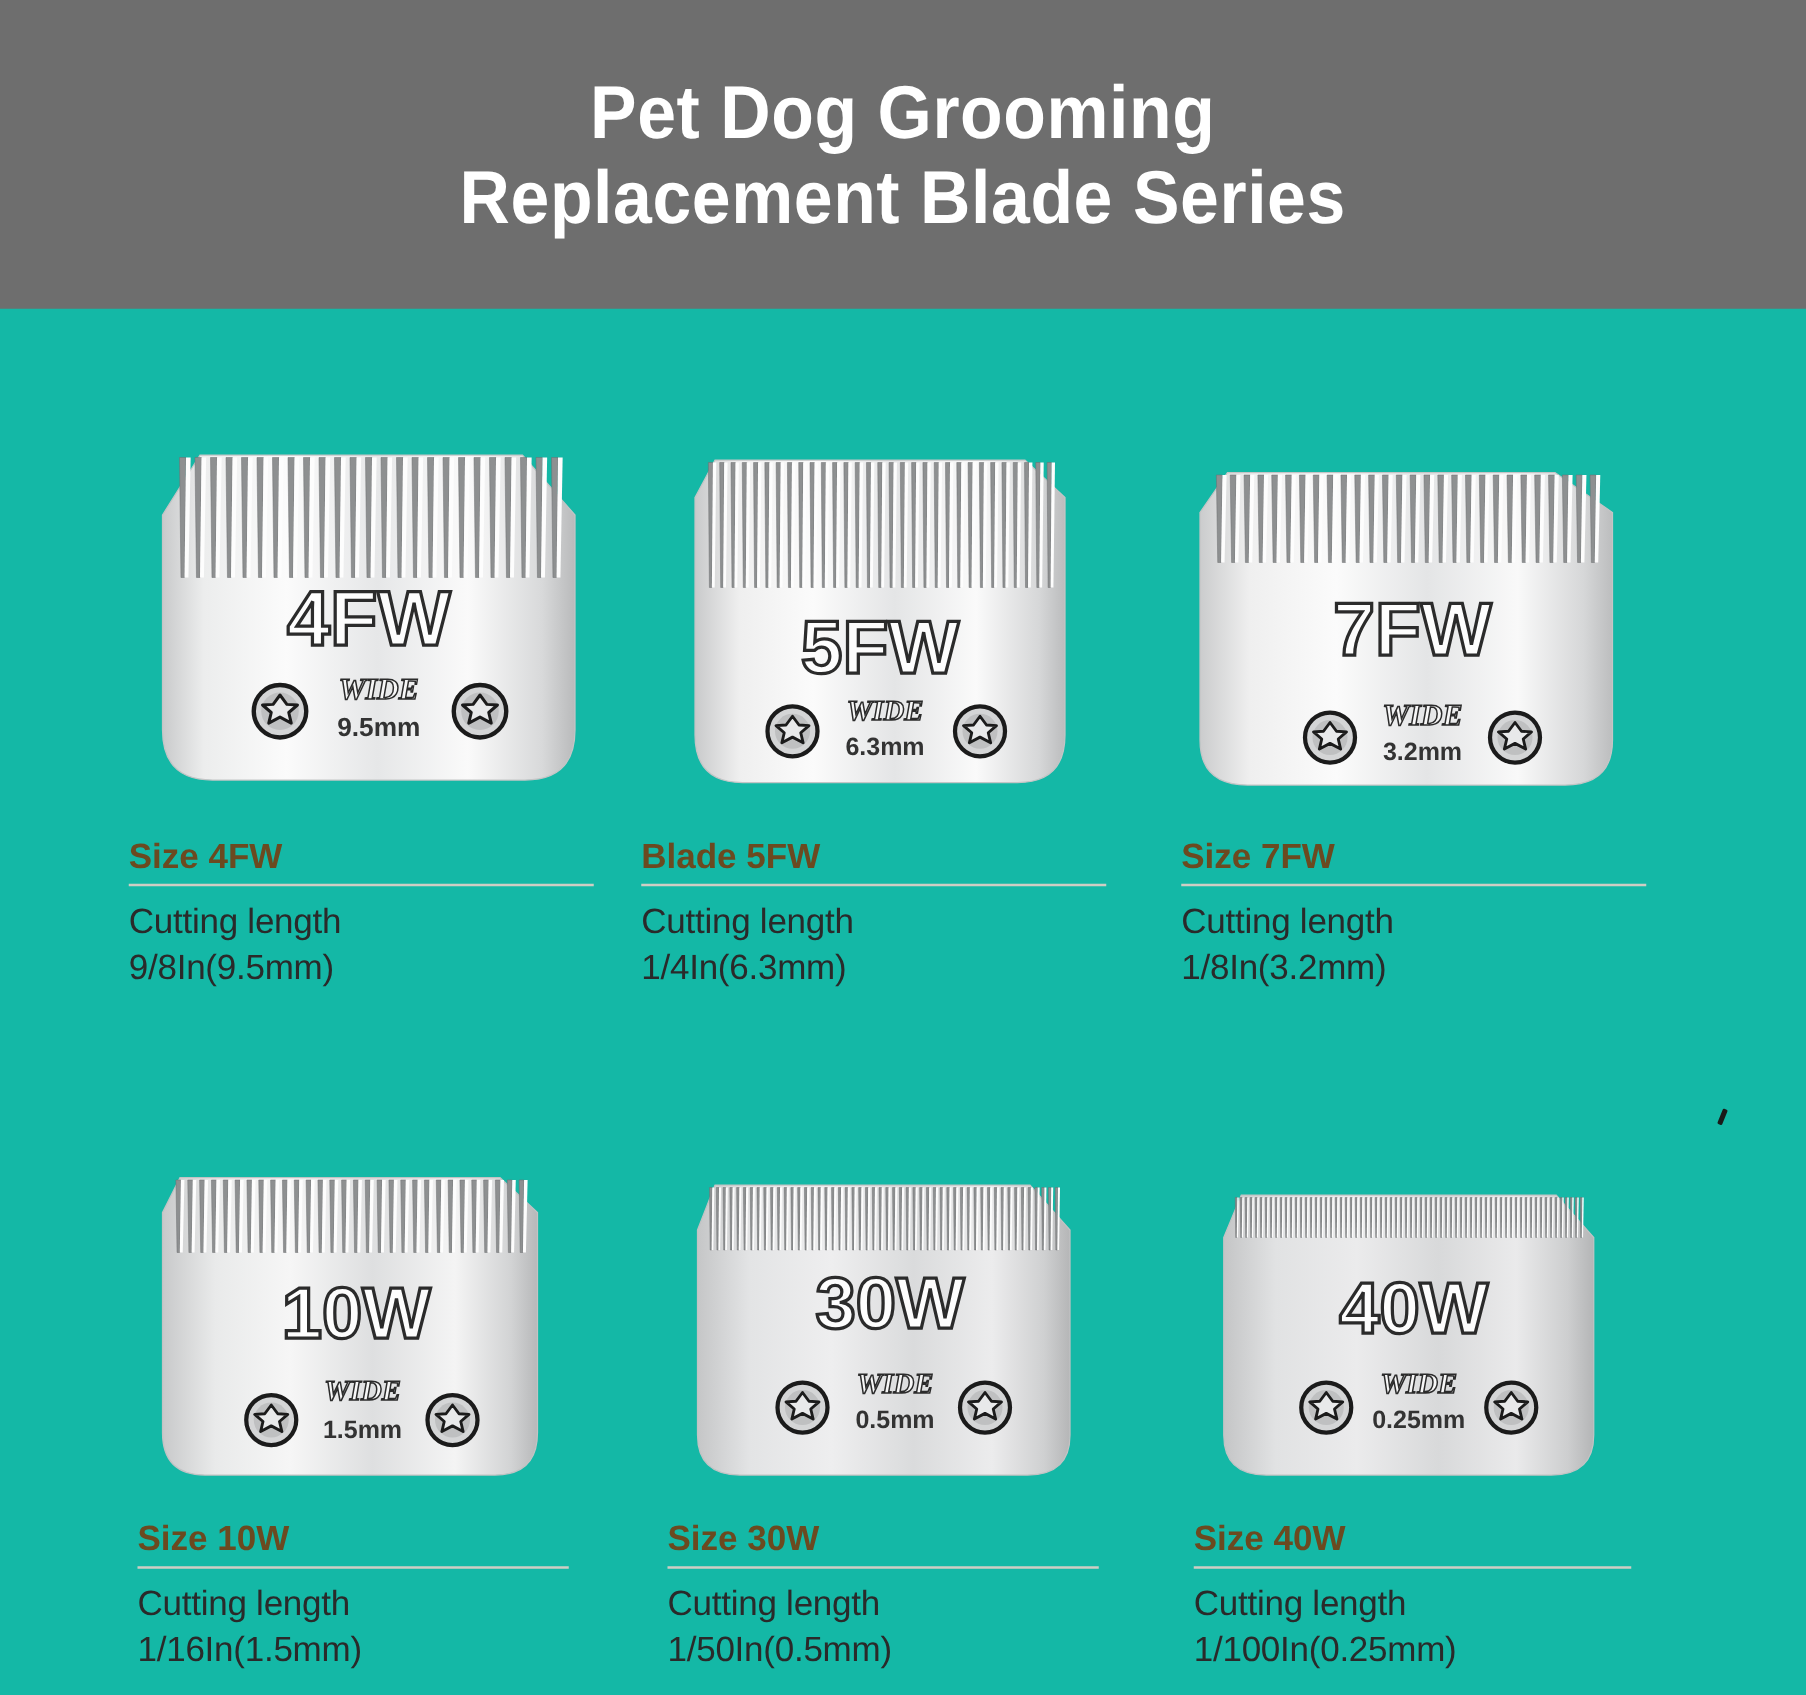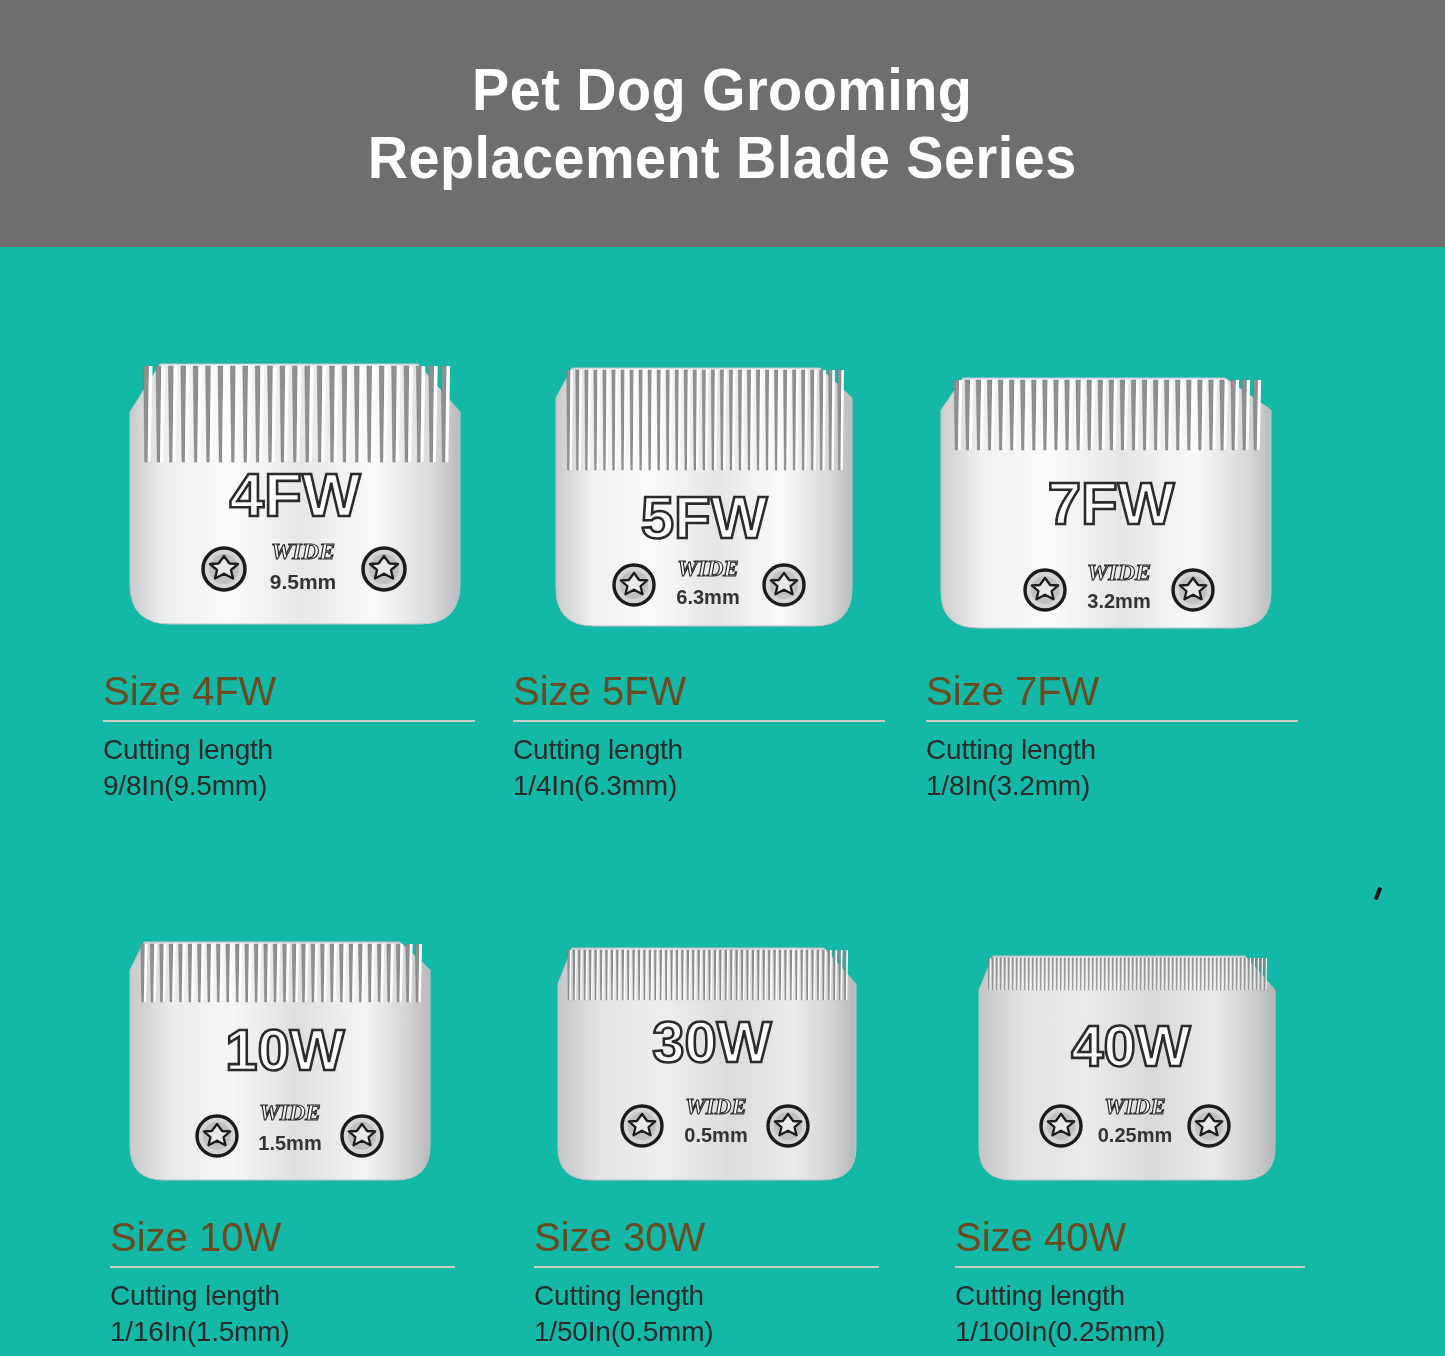--- a/index.html
+++ b/index.html
@@ -48,22 +48,22 @@
   .blade-wrap {
     position: relative;
     display: block;
   }
   .blade-svg { display: block; }
 
   
   .caption { position: absolute; }
   .size-title {
     font-family: "Liberation Sans Narrow", "Liberation Sans", sans-serif;
-    font-weight: normal;
-    font-size: 40px;
+    font-weight: bold;
+    font-size: 28px;
     color: #6b4a20;
     line-height: 1.05;
     letter-spacing: 0px;
     white-space: nowrap;
   }
   .rule {
     height: 2px;
     background: #cfcdc4;
     margin-top: 8px;
   }
@@ -288,28 +288,28 @@
             <path d="M126,221 l5.2,7 8,0.5 -6.6,5.7 1.9,8 -8.5,-4.5 -8.5,4.5 1.9,-8 -6.6,-5.7 8,-0.5 Z" fill="#e8e9ea" stroke="#1b1b1b" stroke-width="2.3" stroke-linejoin="round"></path>
           </g>
           <g>
             <circle cx="276" cy="233" r="20" fill="#d4d5d6" stroke="#1b1b1b" stroke-width="3.4"></circle>
             <circle cx="276" cy="233" r="14" fill="#bfc0c1"></circle>
             <path d="M276,221 l5.2,7 8,0.5 -6.6,5.7 1.9,8 -8.5,-4.5 -8.5,4.5 1.9,-8 -6.6,-5.7 8,-0.5 Z" fill="#e8e9ea" stroke="#1b1b1b" stroke-width="2.3" stroke-linejoin="round"></path>
           </g>
         </svg>
       </div>
       <div class="caption" style="top:318px; left:5px; width:372px;">
-        <div class="size-title">Size 5FW</div>
+        <div class="size-title">Blade 5FW</div>
         <div class="rule"></div>
         <div class="cut-line">Cutting length</div>
         <div class="cut-line second">1/4In(6.3mm)</div>
       </div>
     </div>
 
-    <div class="cell" style="left:921px; width:400px;">
+    <div class="cell" style="left:940px; width:400px;">
       <div class="blade-wrap">
         <svg class="blade-svg" width="390" height="292" viewBox="0 0 390 292">
           <defs>
             <linearGradient id="g7" x1="0" y1="0" x2="1" y2="0">
               <stop offset="0" stop-color="#cbcccd"></stop>
                 <stop offset="0.12" stop-color="#efefef"></stop>
               <stop offset="0.33" stop-color="#fbfbfb"></stop>
                 <stop offset="0.55" stop-color="#e4e5e6"></stop>
               <stop offset="0.77" stop-color="#f9f9f9"></stop>
                 <stop offset="0.93" stop-color="#d6d7d8"></stop>

